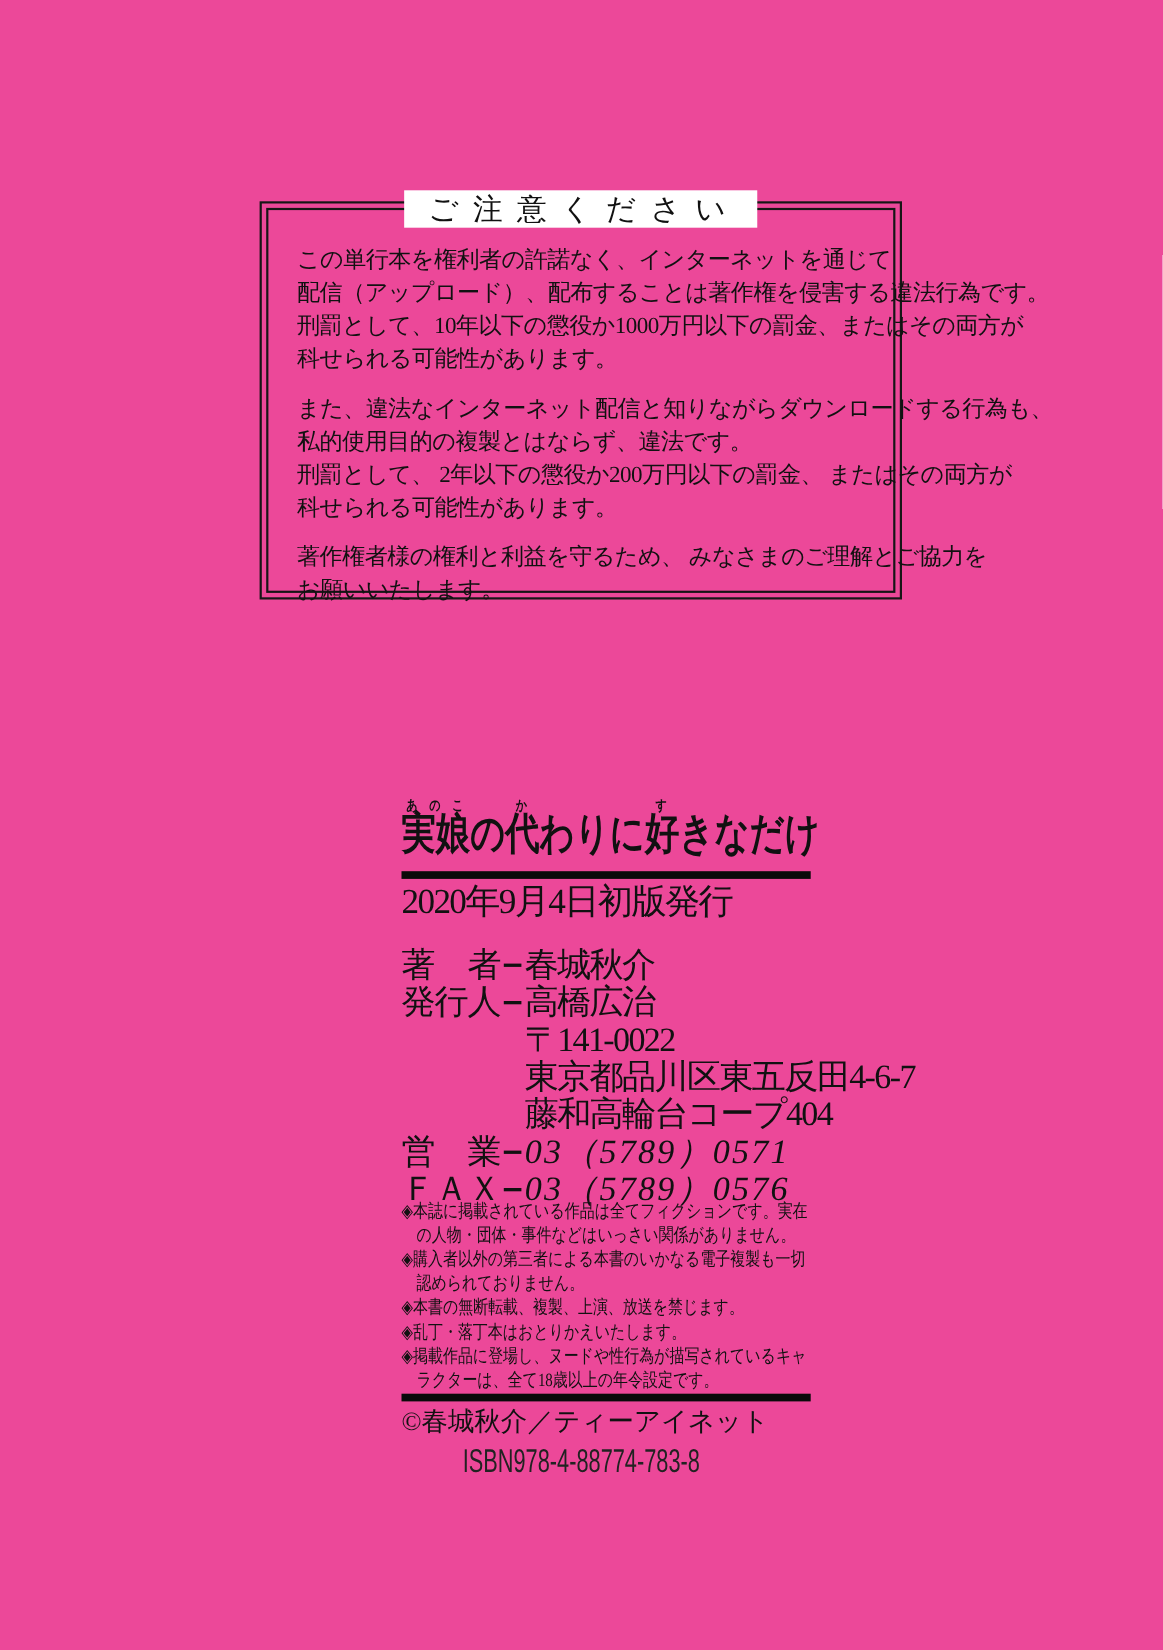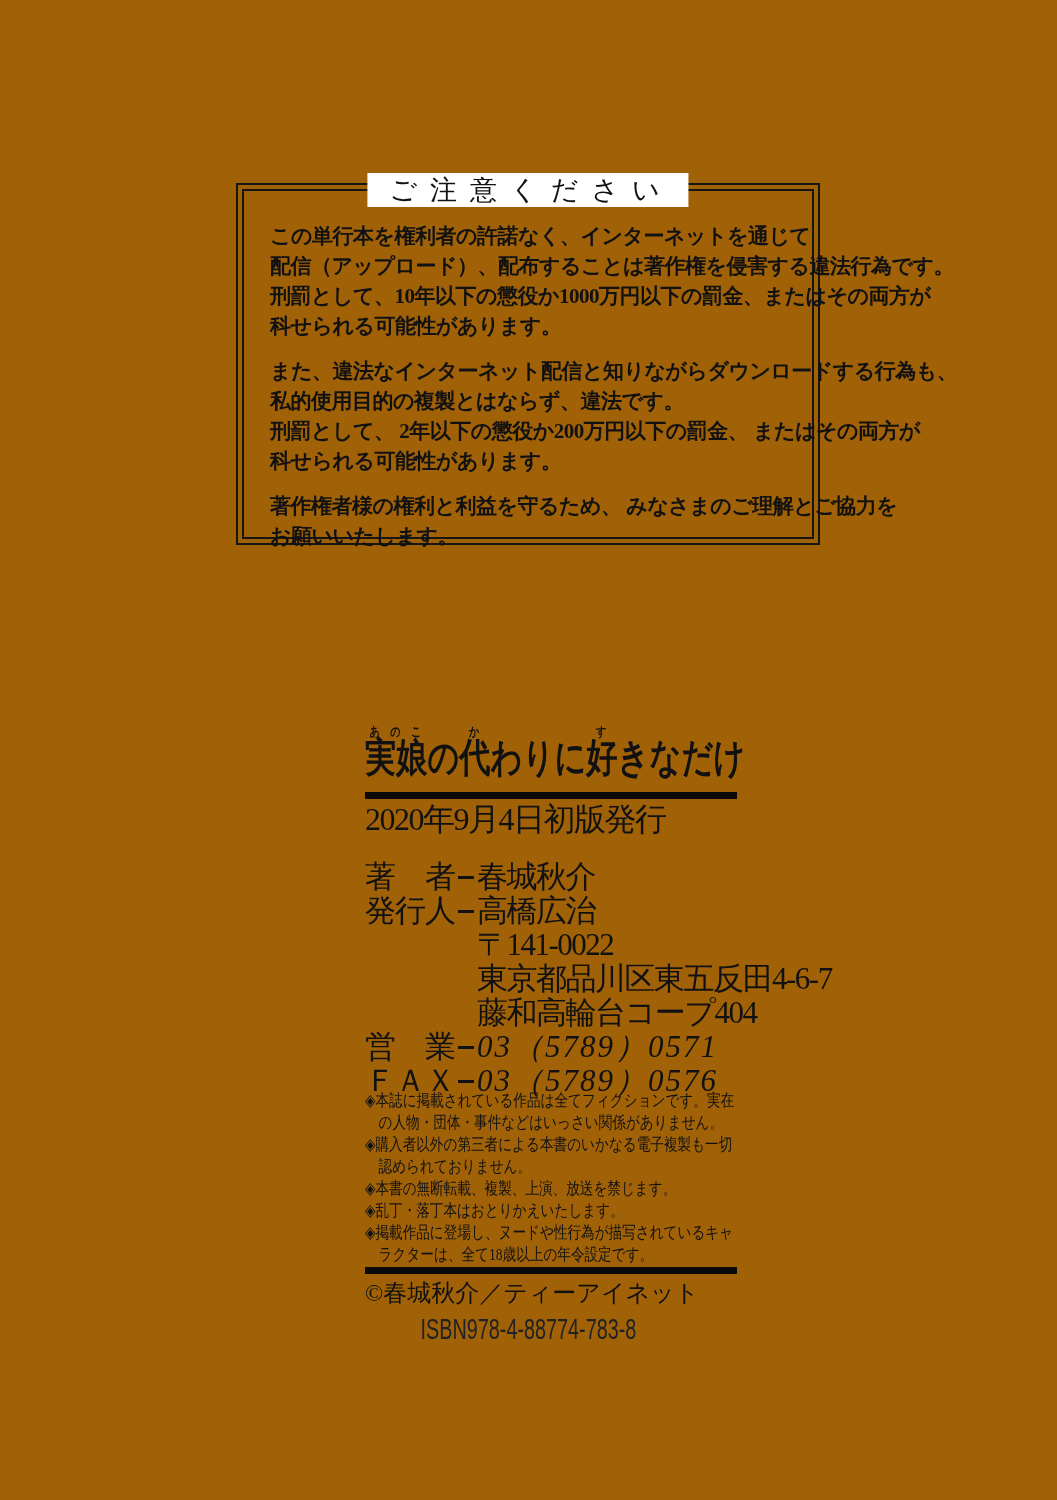--- a/index.html
+++ b/index.html
@@ -1,19 +1,19 @@
 <!DOCTYPE html>
 <html><head>
 <meta charset="utf-8">
 <style>
   html,body{margin:0;padding:0;background:#ffffff;}
   .page{
     position:relative;
     width:1057px;height:1500px;
-    background:#a16207;
+    background:#ec4899;
     color:#111;
     font-family:"Liberation Serif","DejaVu Serif",serif;
     overflow:hidden;
   }
 
   
   .notice-box{
     position:absolute;left:236px;top:183px;
     width:580px;height:358px;
     border:2px solid #161616;
@@ -30,21 +30,21 @@
     font-size:27px;font-weight:500;
     letter-spacing:13px;white-space:nowrap;
     line-height:34px;z-index:2;
   }
   .notice-body{
     padding:30px 14px 0 26px;
     font-size:21px;line-height:30px;
     letter-spacing:-0.5px;
     white-space:nowrap;
   }
-  .notice-p{margin:0 0 15px 0;font-weight:bold;}
+  .notice-p{margin:0 0 15px 0;}
 
   
   .colophon{position:absolute;left:365px;top:712px;width:372px;}
 
   .book-title{
     font-size:40px;font-weight:bold;
     line-height:40px;padding-top:26px;
     white-space:nowrap;
     transform:scaleX(0.78);transform-origin:0 100%;
   }

